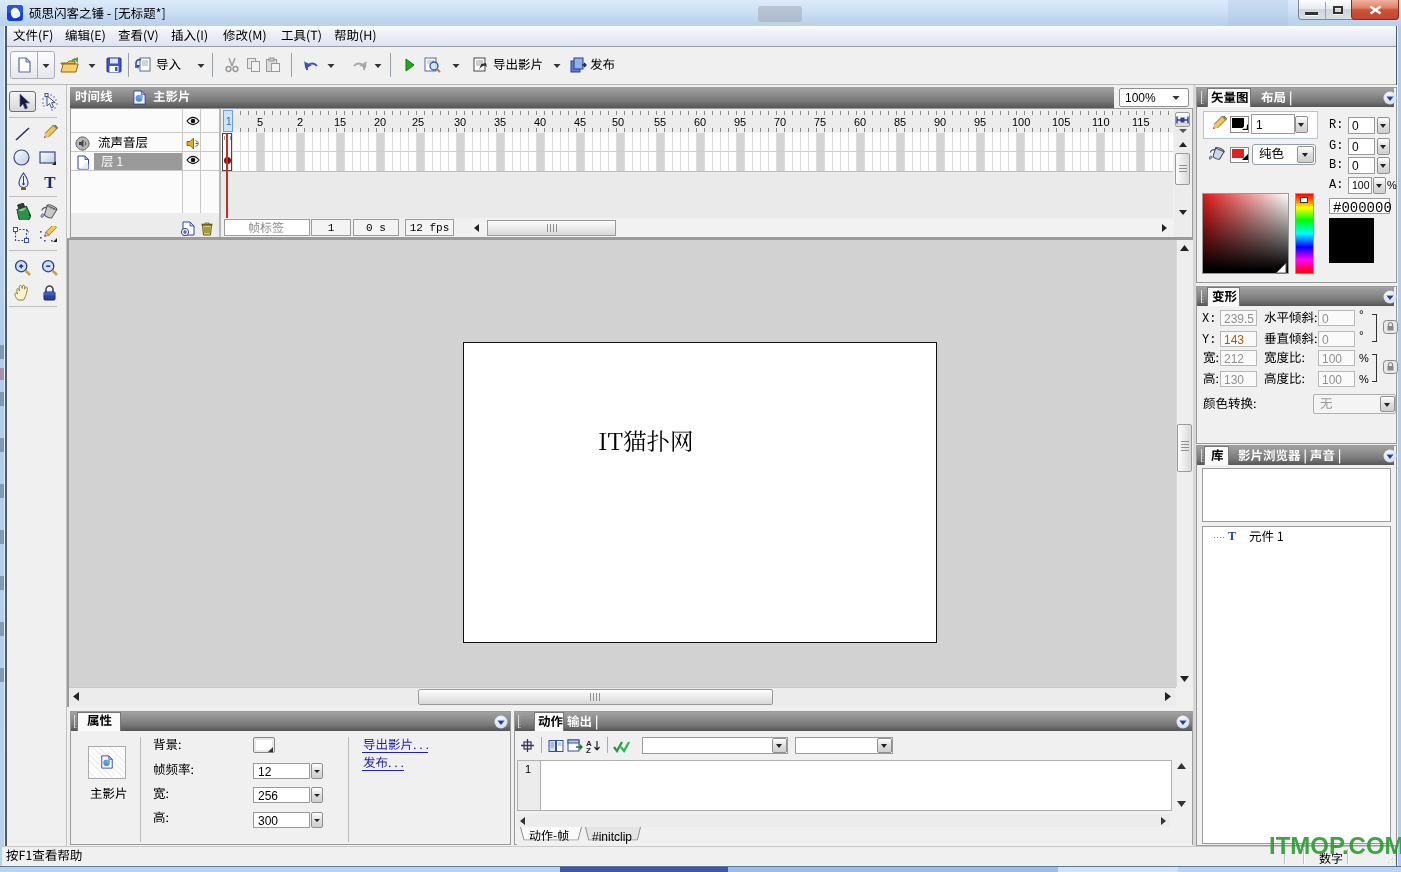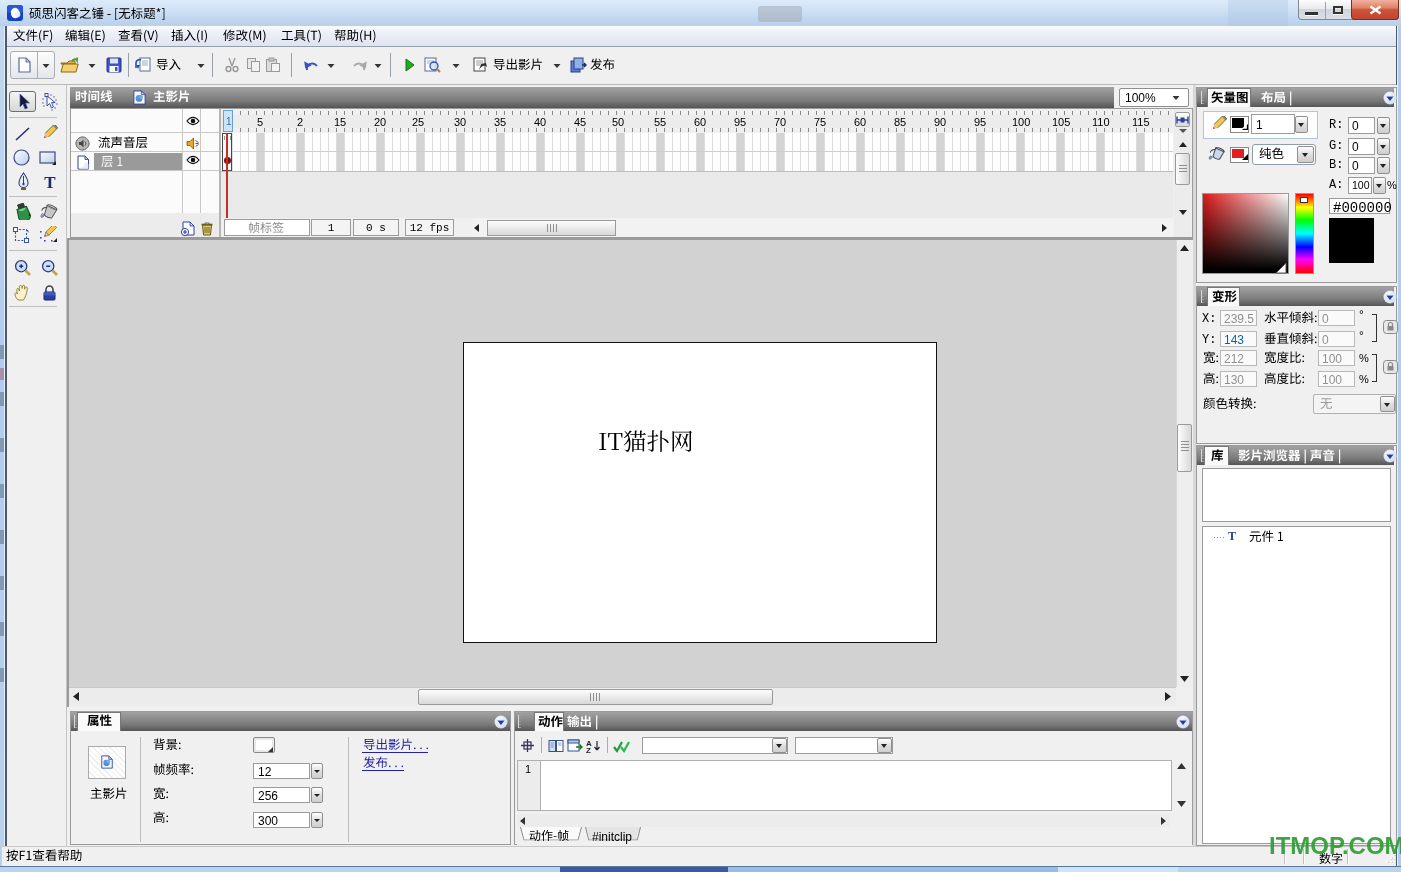--- a/index.html
+++ b/index.html
@@ -710,21 +710,21 @@
 <div class="a" style="left:1220px;top:310px;width:37px;height:16px;background:#fafafa;border:1px solid #b8b8b8"></div>
 <div class="txt" style="left:1224px;top:312px;color:#909090;font-size:12px">239.5</div>
 <svg class="a" style="left:1263px;top:311px" width="56" height="17">
     <path fill="#000" transform="translate(1,11)" d="M0.9 -7.3V-6.4H4C3.4 -3.9 2.1 -2 0.5 -1C0.7 -0.8 1.1 -0.5 1.2 -0.2C3 -1.5 4.5 -3.8 5.1 -7.1L4.5 -7.3L4.3 -7.3ZM10.2 -8.2C9.6 -7.3 8.6 -6.2 7.8 -5.4C7.4 -6.1 7.1 -6.8 6.8 -7.5V-10.5H5.8V-0.3C5.8 -0.1 5.7 -0 5.5 0C5.3 0 4.7 0 3.9 -0C4.1 0.3 4.2 0.7 4.3 1C5.2 1 5.9 1 6.2 0.8C6.6 0.7 6.8 0.4 6.8 -0.3V-5.6C7.9 -3.3 9.5 -1.3 11.5 -0.3C11.7 -0.6 12 -1 12.2 -1.2C10.7 -1.9 9.3 -3.2 8.2 -4.7C9.1 -5.5 10.2 -6.6 11.1 -7.6Z M14.7 -7.9C15.2 -7 15.7 -5.7 15.8 -5L16.7 -5.3C16.5 -6 16 -7.2 15.5 -8.1ZM21.9 -8.2C21.6 -7.3 21.1 -6 20.6 -5.2L21.4 -5C21.9 -5.7 22.5 -6.9 22.9 -7.9ZM13.2 -4.4V-3.4H18.2V1H19.2V-3.4H24.4V-4.4H19.2V-8.7H23.7V-9.7H13.8V-8.7H18.2V-4.4Z M33.6 -6.1V-3.5C33.6 -2.3 33.3 -0.5 30.8 0.4C31 0.6 31.2 0.9 31.3 1C34.1 -0.1 34.4 -2 34.4 -3.5V-6.1ZM34.1 -0.9C35 -0.4 36 0.5 36.5 1L37 0.3C36.5 -0.2 35.5 -1 34.6 -1.5ZM27.7 -10.5C27.1 -8.6 26.2 -6.7 25.2 -5.4C25.4 -5.2 25.6 -4.7 25.7 -4.4C26.1 -4.9 26.5 -5.5 26.8 -6.2V1H27.7V-7.9C28 -8.6 28.3 -9.4 28.6 -10.2ZM28.9 -1C29.1 -1.2 29.4 -1.4 31.2 -2.5C31.2 -2.7 31.2 -3 31.2 -3.3L29.7 -2.5V-6H31.3V-6.8H29.7V-9.1H28.9V-2.7C28.9 -2.2 28.7 -2 28.5 -1.9C28.7 -1.7 28.8 -1.3 28.9 -1ZM31.8 -7.6V-1.8H32.6V-6.8H35.5V-1.8H36.4V-7.6H34.2C34.3 -8 34.5 -8.5 34.7 -8.9H37V-9.7H31.3V-8.9H33.7C33.6 -8.5 33.5 -8 33.3 -7.6Z M42.3 -3C42.7 -2.2 43.2 -1.1 43.3 -0.5L44.1 -0.8C43.9 -1.5 43.5 -2.5 43 -3.3ZM39.2 -3.3C38.9 -2.3 38.5 -1.2 38 -0.5C38.2 -0.4 38.5 -0.2 38.7 -0.1C39.2 -0.8 39.7 -2 40 -3.1ZM44 -6C44.8 -5.5 45.7 -4.7 46.1 -4.2L46.7 -4.8C46.3 -5.3 45.4 -6.1 44.6 -6.5ZM44.5 -9.1C45.2 -8.6 46.1 -7.8 46.5 -7.2L47.1 -7.8C46.7 -8.3 45.9 -9.1 45.2 -9.6ZM41.4 -10.5C40.5 -9.1 39.1 -7.9 37.8 -7.1C37.9 -6.9 38.2 -6.4 38.2 -6.2C38.5 -6.4 38.8 -6.6 39.1 -6.8V-6.3H40.7V-4.9H38.1V-4.1H40.7V-0.1C40.7 0.1 40.6 0.1 40.5 0.1C40.3 0.1 39.8 0.1 39.2 0.1C39.4 0.4 39.5 0.7 39.5 1C40.4 1 40.9 1 41.2 0.8C41.5 0.7 41.6 0.4 41.6 -0.1V-4.1H43.9V-4.9H41.6V-6.3H43.3V-7.2H39.5C40.2 -7.7 40.8 -8.3 41.4 -9C42.3 -8.4 43.3 -7.6 43.8 -7L44.4 -7.7C43.8 -8.3 42.8 -9 41.9 -9.7L42.2 -10.2ZM44 -2.6 44.2 -1.7 47.4 -2.4V1H48.3V-2.6L49.6 -2.9L49.5 -3.8L48.3 -3.5V-10.5H47.4V-3.3Z M51.7 -4.9C52.2 -4.9 52.6 -5.2 52.6 -5.8C52.6 -6.3 52.2 -6.6 51.7 -6.6C51.3 -6.6 50.9 -6.3 50.9 -5.8C50.9 -5.2 51.3 -4.9 51.7 -4.9ZM51.7 0.2C52.2 0.2 52.6 -0.2 52.6 -0.7C52.6 -1.2 52.2 -1.6 51.7 -1.6C51.3 -1.6 50.9 -1.2 50.9 -0.7C50.9 -0.2 51.3 0.2 51.7 0.2Z"></path>
   </svg>
 <div class="a" style="left:1318px;top:310px;width:37px;height:16px;background:#fafafa;border:1px solid #b8b8b8"></div>
 <div class="txt" style="left:1322px;top:312px;color:#909090;font-size:12px">0</div>
 <div class="txt" style="left:1359px;top:308px;font-size:12px">°</div>
 <div class="txt" style="left:1202px;top:333px;font-size:12px;font-family:'Liberation Mono'">Y:</div>
 <div class="a" style="left:1220px;top:331px;width:37px;height:16px;background:#fafafa;border:1px solid #b8b8b8"></div>
-<div class="txt" style="left:1224px;top:333px;color:#0369a1;font-size:12px">143</div>
+<div class="txt" style="left:1224px;top:333px;color:#a16207;font-size:12px">143</div>
 <svg class="a" style="left:1263px;top:332px" width="56" height="17">
     <path fill="#000" transform="translate(1,11)" d="M10.3 -10.4C8.2 -9.9 4.6 -9.7 1.6 -9.6C1.7 -9.4 1.8 -9 1.9 -8.8C3.1 -8.8 4.5 -8.9 5.8 -9V-7.6H1.3V-6.8H2.8V-5.2H0.7V-4.3H2.8V-2.6H1.2V-1.7H5.8V-0.2H1.8V0.7H10.7V-0.2H6.8V-1.7H11.3V-2.6H9.8V-4.3H11.9V-5.2H9.8V-6.8H11.2V-7.6H6.8V-9C8.2 -9.2 9.6 -9.3 10.7 -9.6ZM5.8 -4.3V-2.6H3.8V-4.3ZM6.8 -4.3H8.8V-2.6H6.8ZM5.8 -5.2H3.8V-6.8H5.8ZM6.8 -5.2V-6.8H8.8V-5.2Z M14.9 -7.6V-0.3H13.1V0.5H24.5V-0.3H22.7V-7.6H18.7L18.9 -8.6H24.1V-9.4H19.1L19.2 -10.4L18.2 -10.5L18.1 -9.4H13.4V-8.6H18L17.8 -7.6ZM15.8 -5H21.8V-4H15.8ZM15.8 -5.7V-6.8H21.8V-5.7ZM15.8 -3.3H21.8V-2.2H15.8ZM15.8 -0.3V-1.5H21.8V-0.3Z M33.6 -6.1V-3.5C33.6 -2.3 33.3 -0.5 30.8 0.4C31 0.6 31.2 0.9 31.3 1C34.1 -0.1 34.4 -2 34.4 -3.5V-6.1ZM34.1 -0.9C35 -0.4 36 0.5 36.5 1L37 0.3C36.5 -0.2 35.5 -1 34.6 -1.5ZM27.7 -10.5C27.1 -8.6 26.2 -6.7 25.2 -5.4C25.4 -5.2 25.6 -4.7 25.7 -4.4C26.1 -4.9 26.5 -5.5 26.8 -6.2V1H27.7V-7.9C28 -8.6 28.3 -9.4 28.6 -10.2ZM28.9 -1C29.1 -1.2 29.4 -1.4 31.2 -2.5C31.2 -2.7 31.2 -3 31.2 -3.3L29.7 -2.5V-6H31.3V-6.8H29.7V-9.1H28.9V-2.7C28.9 -2.2 28.7 -2 28.5 -1.9C28.7 -1.7 28.8 -1.3 28.9 -1ZM31.8 -7.6V-1.8H32.6V-6.8H35.5V-1.8H36.4V-7.6H34.2C34.3 -8 34.5 -8.5 34.7 -8.9H37V-9.7H31.3V-8.9H33.7C33.6 -8.5 33.5 -8 33.3 -7.6Z M42.3 -3C42.7 -2.2 43.2 -1.1 43.3 -0.5L44.1 -0.8C43.9 -1.5 43.5 -2.5 43 -3.3ZM39.2 -3.3C38.9 -2.3 38.5 -1.2 38 -0.5C38.2 -0.4 38.5 -0.2 38.7 -0.1C39.2 -0.8 39.7 -2 40 -3.1ZM44 -6C44.8 -5.5 45.7 -4.7 46.1 -4.2L46.7 -4.8C46.3 -5.3 45.4 -6.1 44.6 -6.5ZM44.5 -9.1C45.2 -8.6 46.1 -7.8 46.5 -7.2L47.1 -7.8C46.7 -8.3 45.9 -9.1 45.2 -9.6ZM41.4 -10.5C40.5 -9.1 39.1 -7.9 37.8 -7.1C37.9 -6.9 38.2 -6.4 38.2 -6.2C38.5 -6.4 38.8 -6.6 39.1 -6.8V-6.3H40.7V-4.9H38.1V-4.1H40.7V-0.1C40.7 0.1 40.6 0.1 40.5 0.1C40.3 0.1 39.8 0.1 39.2 0.1C39.4 0.4 39.5 0.7 39.5 1C40.4 1 40.9 1 41.2 0.8C41.5 0.7 41.6 0.4 41.6 -0.1V-4.1H43.9V-4.9H41.6V-6.3H43.3V-7.2H39.5C40.2 -7.7 40.8 -8.3 41.4 -9C42.3 -8.4 43.3 -7.6 43.8 -7L44.4 -7.7C43.8 -8.3 42.8 -9 41.9 -9.7L42.2 -10.2ZM44 -2.6 44.2 -1.7 47.4 -2.4V1H48.3V-2.6L49.6 -2.9L49.5 -3.8L48.3 -3.5V-10.5H47.4V-3.3Z M51.7 -4.9C52.2 -4.9 52.6 -5.2 52.6 -5.8C52.6 -6.3 52.2 -6.6 51.7 -6.6C51.3 -6.6 50.9 -6.3 50.9 -5.8C50.9 -5.2 51.3 -4.9 51.7 -4.9ZM51.7 0.2C52.2 0.2 52.6 -0.2 52.6 -0.7C52.6 -1.2 52.2 -1.6 51.7 -1.6C51.3 -1.6 50.9 -1.2 50.9 -0.7C50.9 -0.2 51.3 0.2 51.7 0.2Z"></path>
   </svg>
 <div class="a" style="left:1318px;top:331px;width:37px;height:16px;background:#fafafa;border:1px solid #b8b8b8"></div>
 <div class="txt" style="left:1322px;top:333px;color:#909090;font-size:12px">0</div>
 <div class="txt" style="left:1359px;top:329px;font-size:12px">°</div>
 <div class="a" style="left:1372px;top:314px;width:5px;height:28px;border:1px solid #333;border-left:none"></div>
 <svg style="position:absolute;left:1383px;top:320px" width="15" height="14" viewBox="0 0 15 14">
     <rect x=".5" y=".5" width="14" height="13" rx="3" fill="#e8e8e8" stroke="#888"></rect>
     <rect x="4.5" y="6" width="6" height="4.5" fill="#888"></rect>

